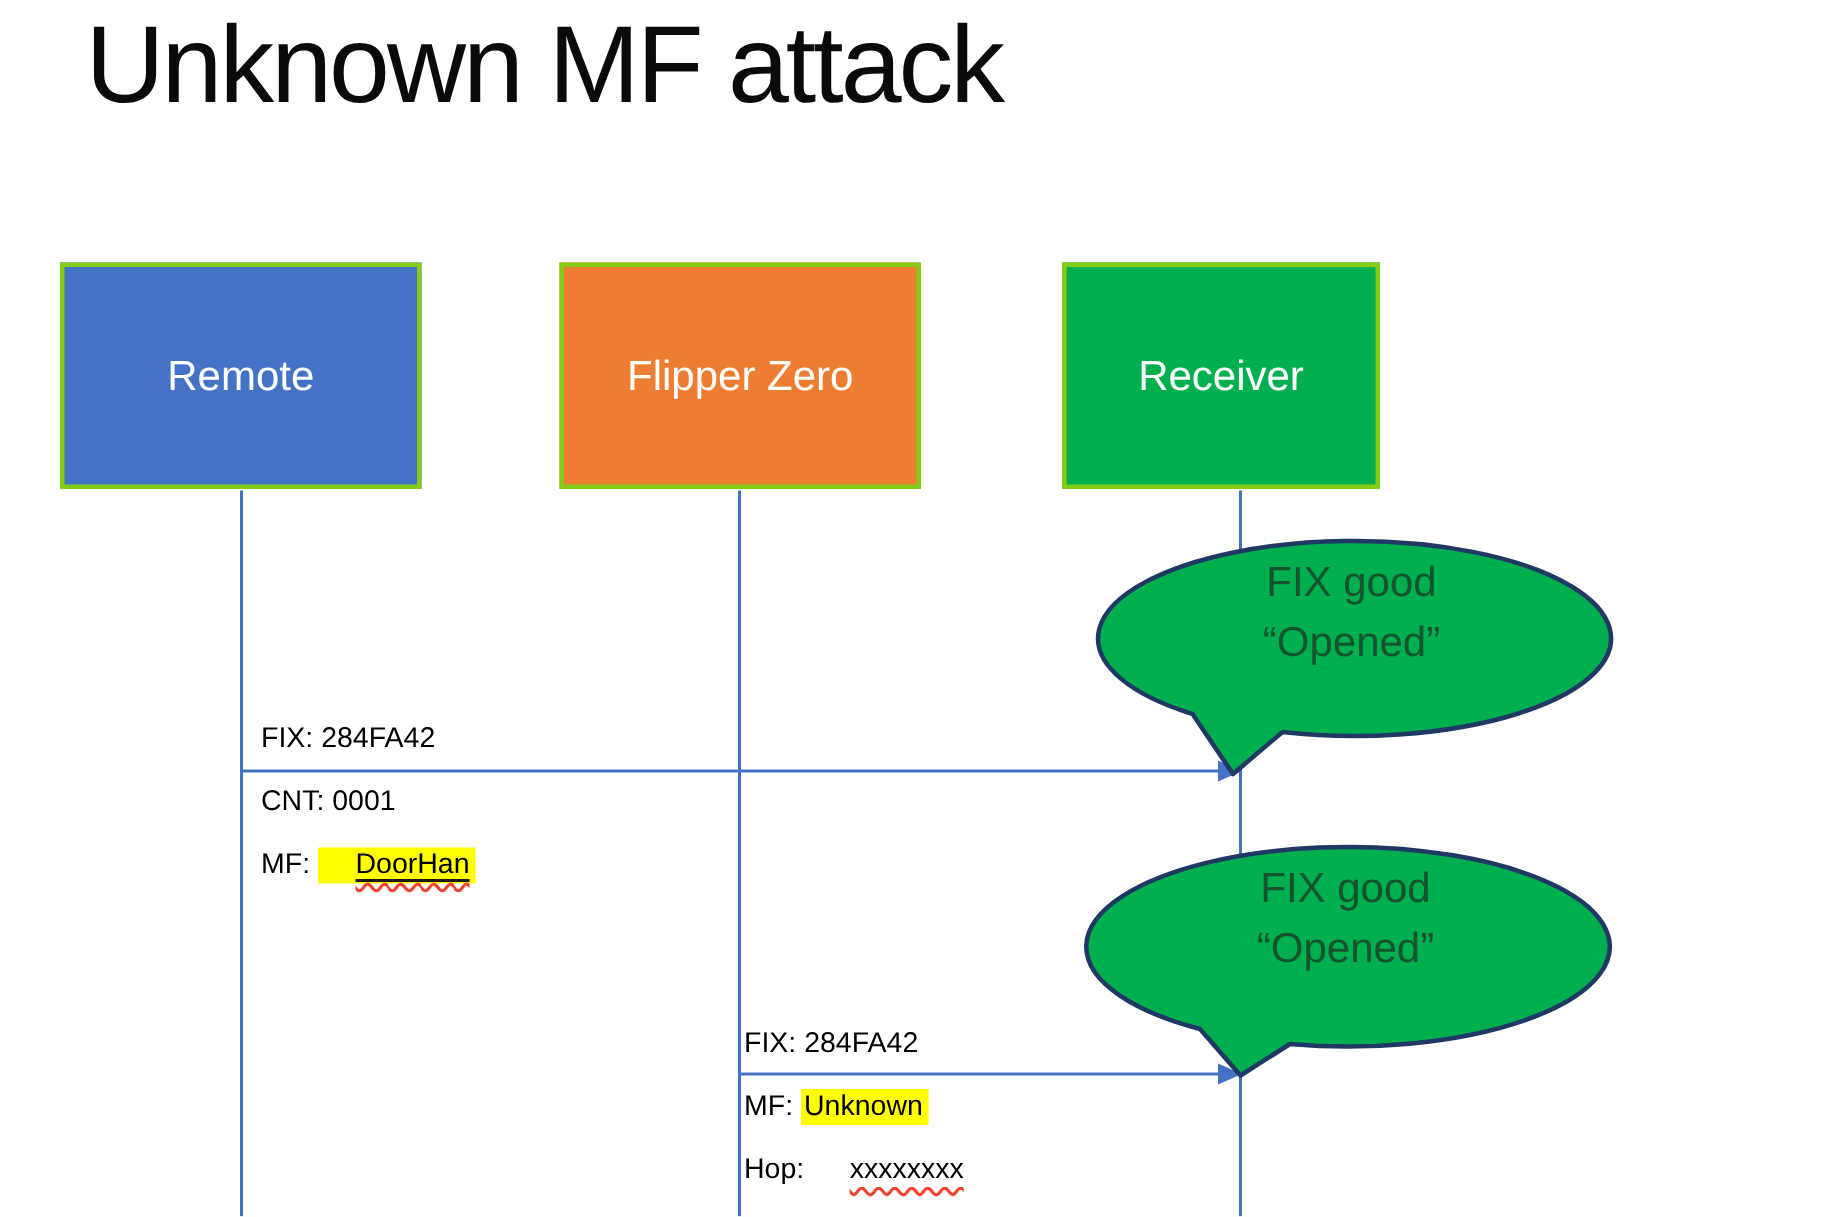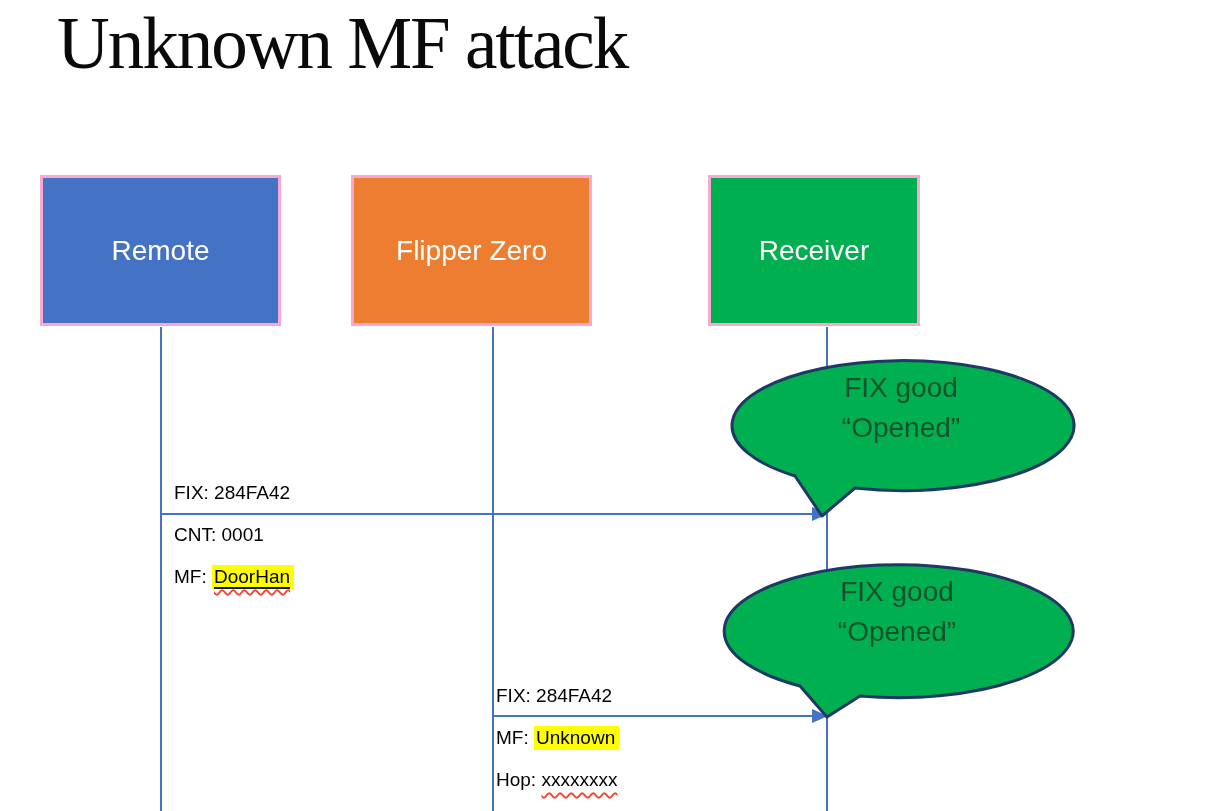--- a/index.html
+++ b/index.html
@@ -17,36 +17,35 @@
   }
   .slide-title {
     position: absolute;
     left: 57px;
     top: 2px;
     font-size: 73px;
     font-weight: 300;
     letter-spacing: -2px;
     color: #0a0a0a;
     white-space: nowrap;
-    font-family: Liberation Serif, serif;
   }
   .actor {
     position: absolute;
     top: 175px;
     height: 151px;
-    border: 3px solid #f9a8d4;
+    border: 3px solid #84cc16;
     box-sizing: border-box;
     display: flex;
     align-items: center;
     justify-content: center;
     color: #ffffff;
     font-size: 28px;
   }
   .actor-remote   { left: 40px;  width: 241px; background: #4472C4; }
-  .actor-flipper  { left: 351px; width: 241px; background: #ED7D31; }
+  .actor-flipper  { left: 373px; width: 241px; background: #ED7D31; }
   .actor-receiver { left: 708px; width: 212px; background: #00B050; }
   .lifeline {
     position: absolute;
     top: 327px;
     height: 484px;
     width: 2px;
     background: #4472C4;
   }
   .lifeline-remote   { left: 160px; }
   .lifeline-flipper  { left: 492px; }
@@ -80,20 +79,21 @@
   .hl-yellow {
     background: #FFFF00;
     padding: 1px 4px 2px 2px;
   }
   .squiggle {
     text-decoration-line: underline;
     text-decoration-style: wavy;
     text-decoration-color: #F2442F;
     text-decoration-thickness: 2px;
     text-underline-offset: 6px;
+    padding-left: 25px;
   }
   .black-underline {
     text-decoration-line: underline;
     text-decoration-style: solid;
     text-decoration-color: #1a1a1a;
     text-decoration-thickness: 2px;
     text-underline-offset: 4px;
   }
   .callout-svg {
     position: absolute;

